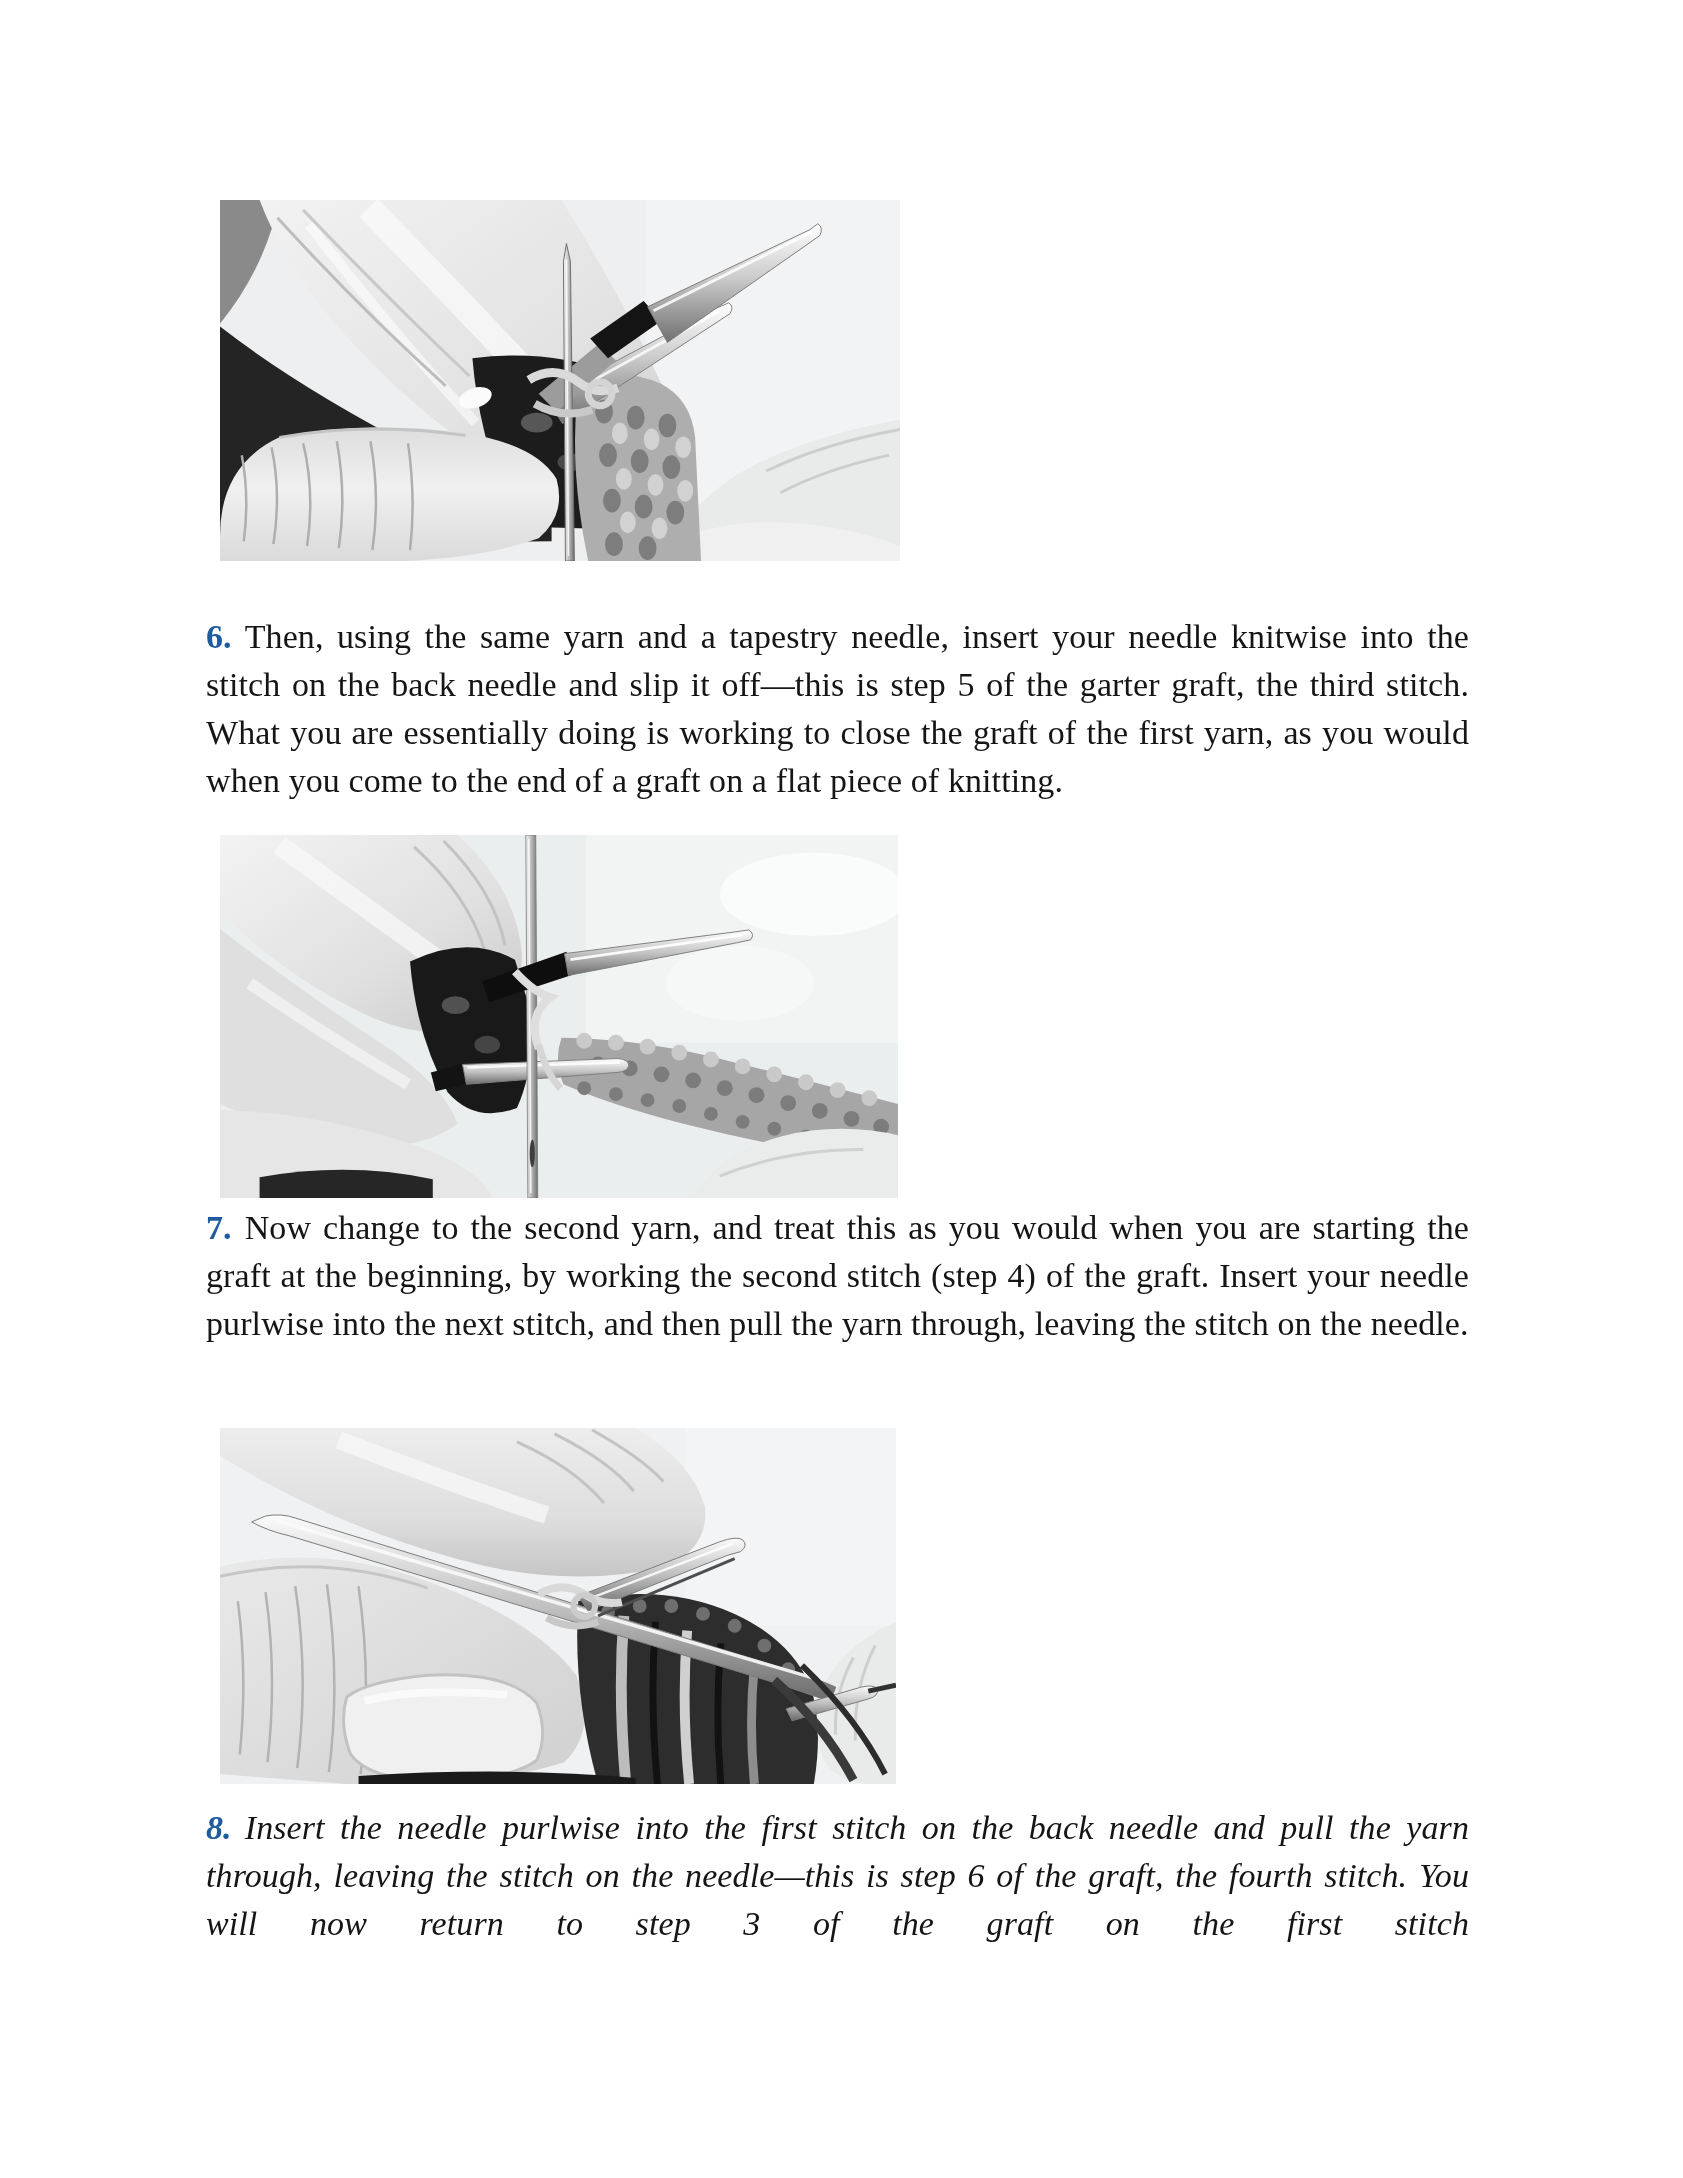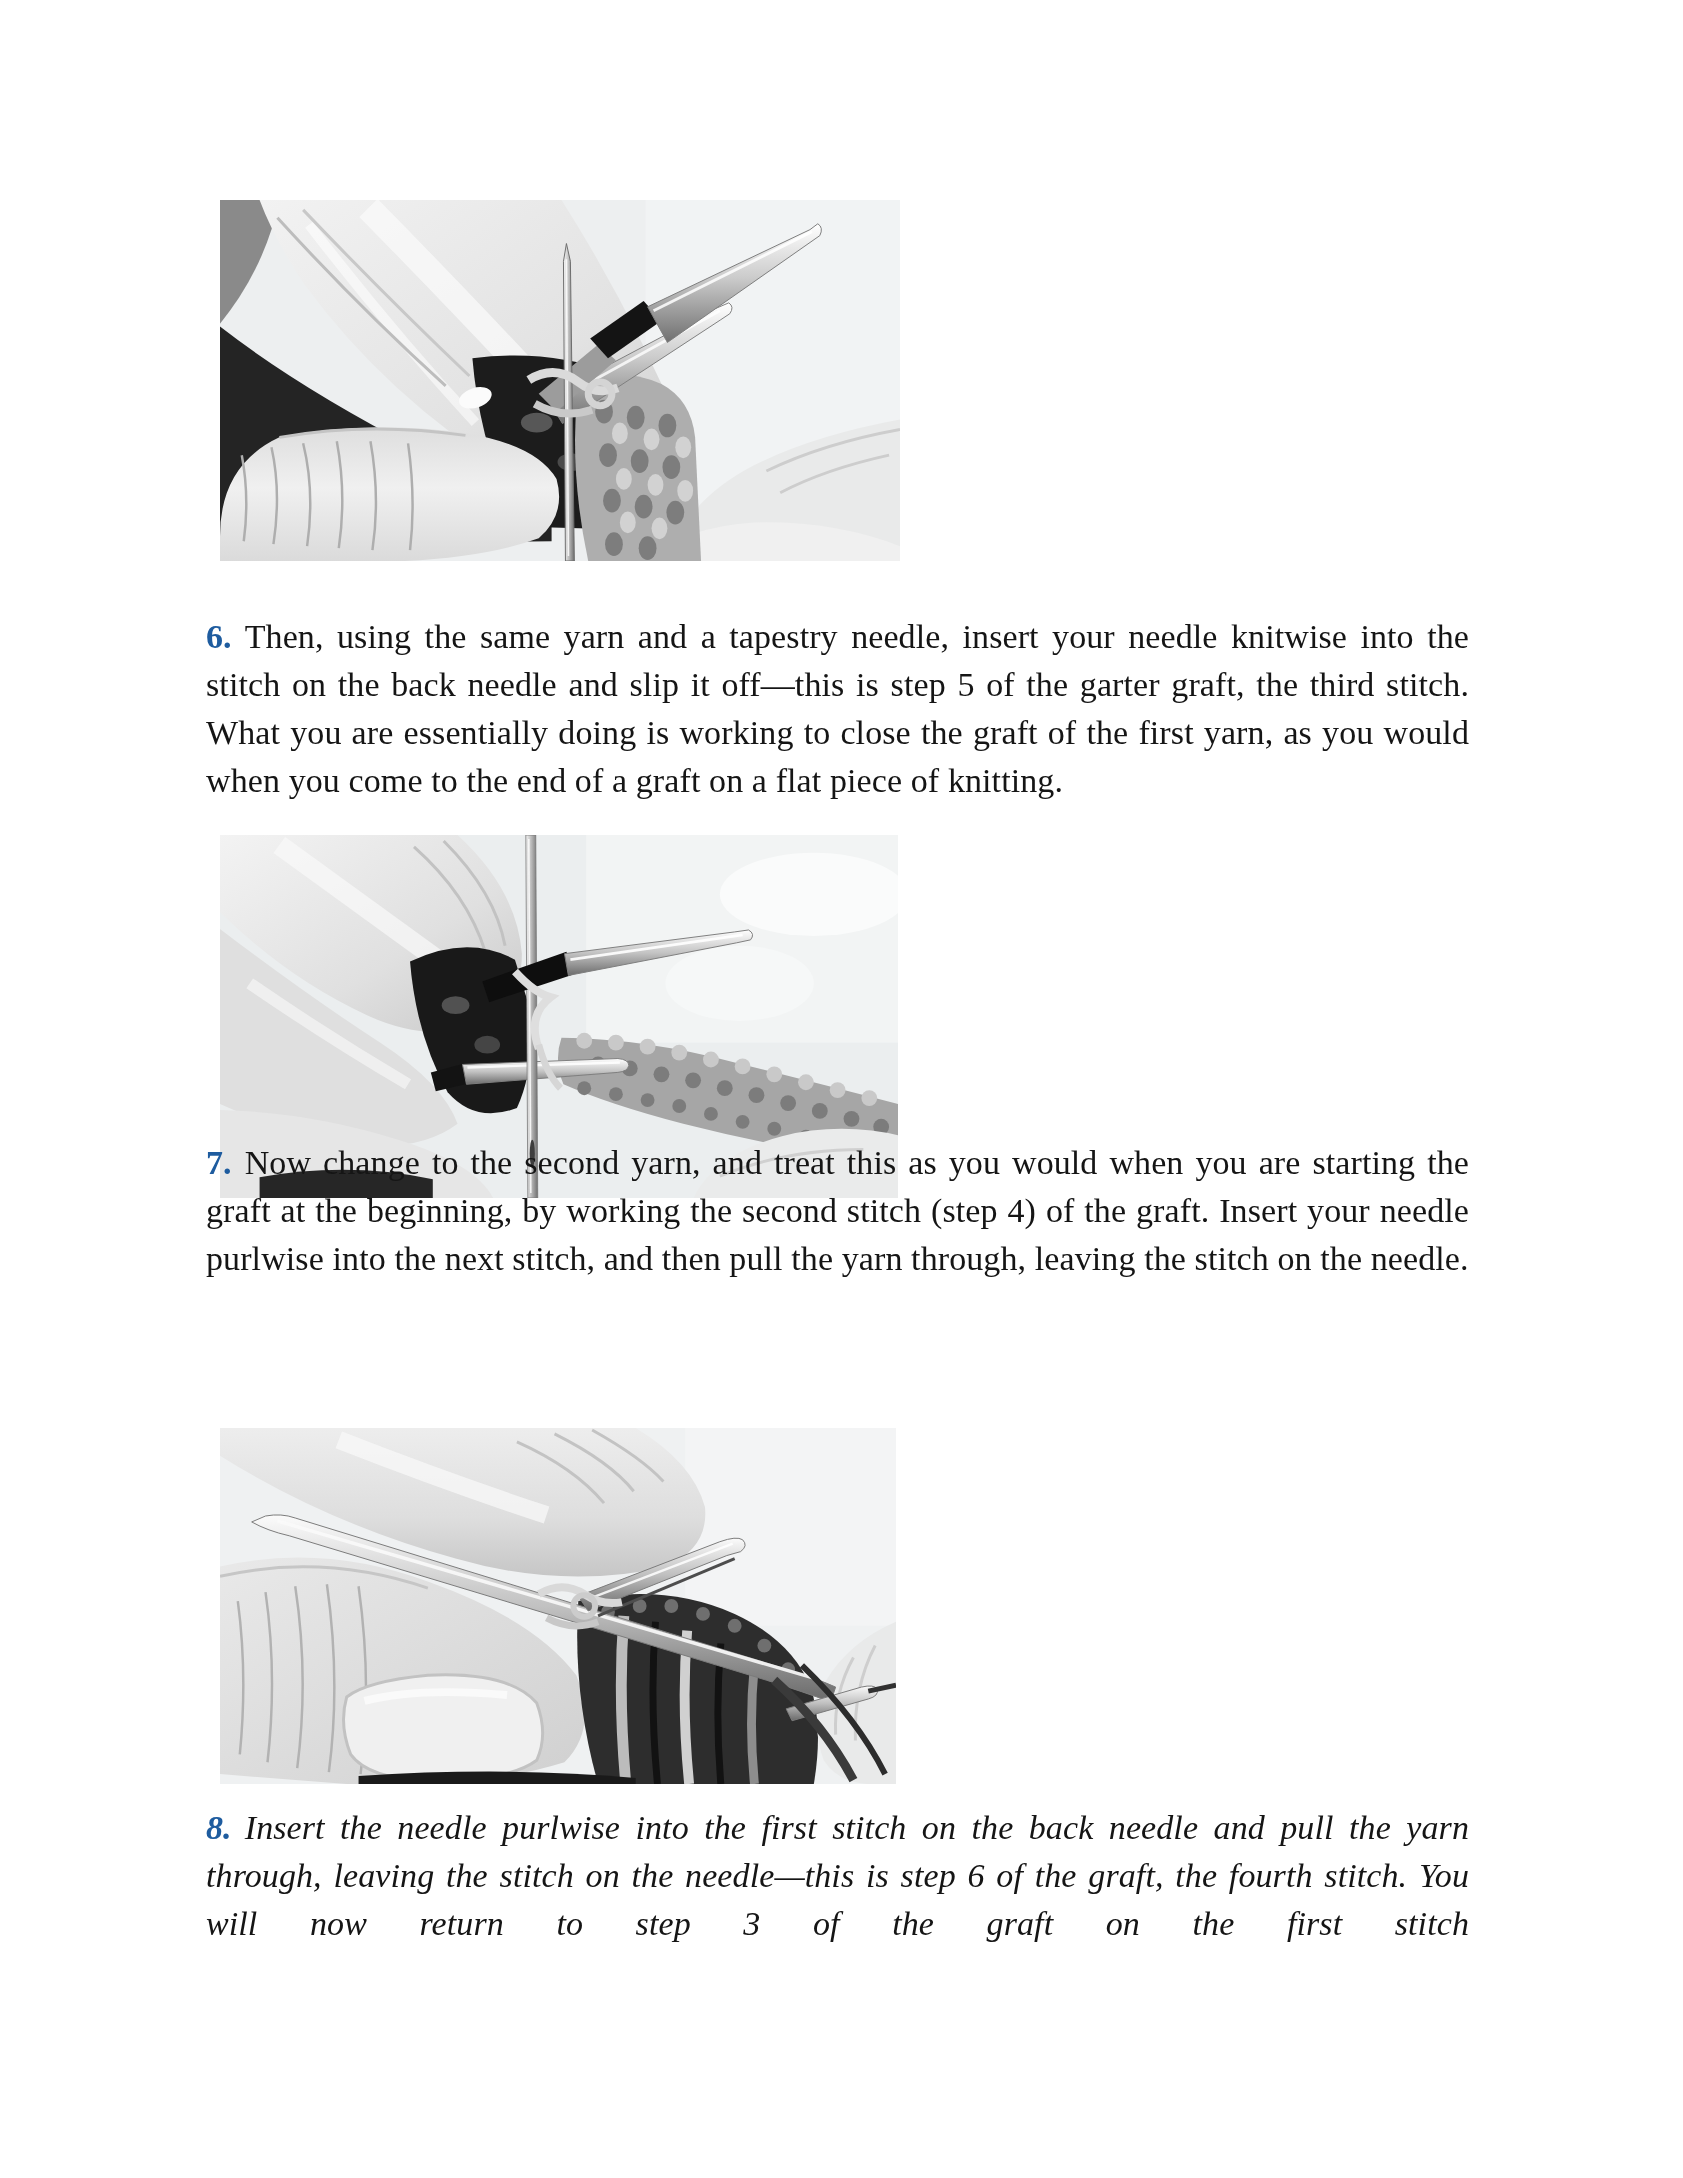--- a/index.html
+++ b/index.html
@@ -12,21 +12,21 @@
   .photo svg{display:block;width:100%;height:100%;}
   #photo1{top:200px;width:680px;height:361px;}
   #photo2{top:835px;width:678px;height:363px;}
   #photo3{top:1428px;width:676px;height:356px;}
   .step{
     position:absolute;left:206px;width:1263px;margin:0;
     font-size:34px;line-height:48px;color:#151515;
     text-align:justify;letter-spacing:0.1px;
   }
   #step6{top:589px;margin-top:24px;}
-  #step7{top:1139px;}
+  #step7{top:1204px;}
   #step8{top:1804px;text-align-last:justify;font-style:italic;}
   .step-number{font-weight:bold;color:#1e5c9f;margin-right:13px;}
 </style>
 </head>
 <body>
 
 <div class="page">
 
   <figure class="photo" id="photo1" style="margin:0">
     <svg viewBox="0 0 687 365" preserveAspectRatio="none">

